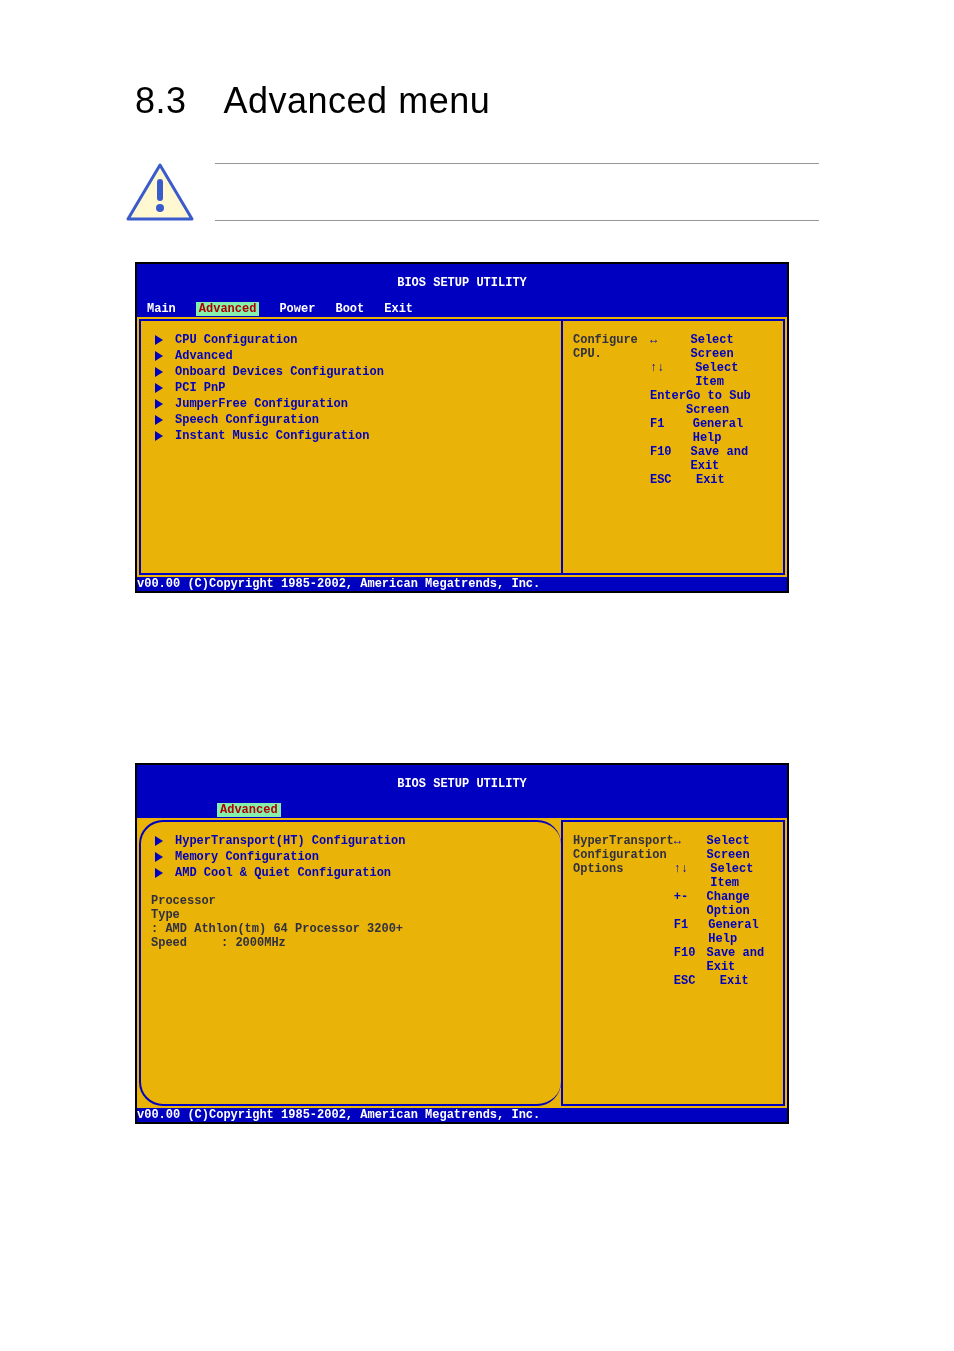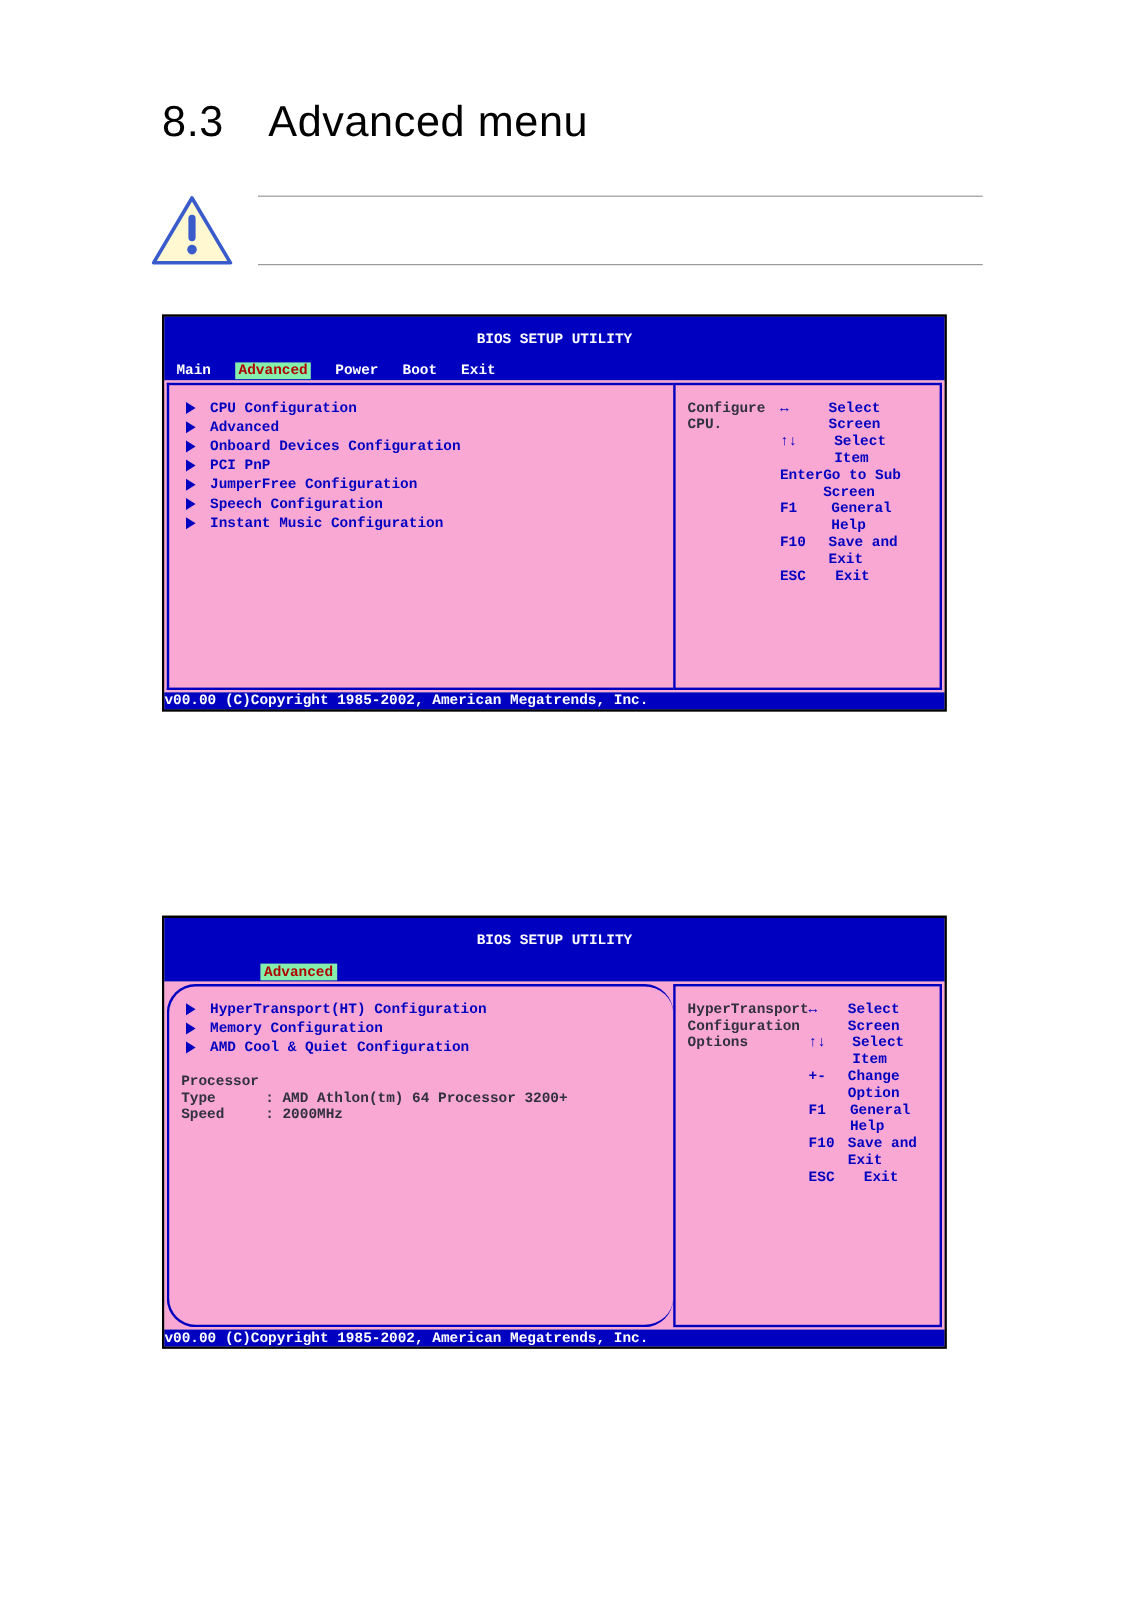--- a/index.html
+++ b/index.html
@@ -67,21 +67,21 @@
     gap: 20px;
   }
   .bios-tab { color:#fff; font-weight:bold; }
   .bios-tab.selected {
     background:#86efac;
     color:#b00000;
     padding: 0 3px;
   }
   .bios-body {
     display:flex;
-    background:#f9a8d4;
+    background:#eab308;
     font-family:Liberation Mono, monospace;
   }
   .bios-left {
     flex:1;
     border: 2px solid #0000c0;
     border-right:none;
     margin: 2px 0 2px 2px;
     padding: 12px 10px 40px 10px;
     color:#0000c0;
     font-weight:bold;
@@ -249,21 +249,21 @@
         <div class="bios-menu-row">
             <span class="tri"></span>
             <span>Memory Configuration</span>
           </div>
         <div class="bios-menu-row">
             <span class="tri"></span>
             <span>AMD Cool &amp; Quiet Configuration</span>
           </div>
         <div class="bios-info-block">
           <div>Processor</div>
-          <div style="display:flex;">
+          <div style="display:flex;flex-direction:column;">
             <span style="width:70px;">Type</span>
             <span>: AMD Athlon(tm) 64 Processor 3200+</span>
           </div>
           <div style="display:flex;">
             <span style="width:70px;">Speed</span>
             <span>: 2000MHz</span>
           </div>
         </div>
       </div>
       <div class="bios-right">

